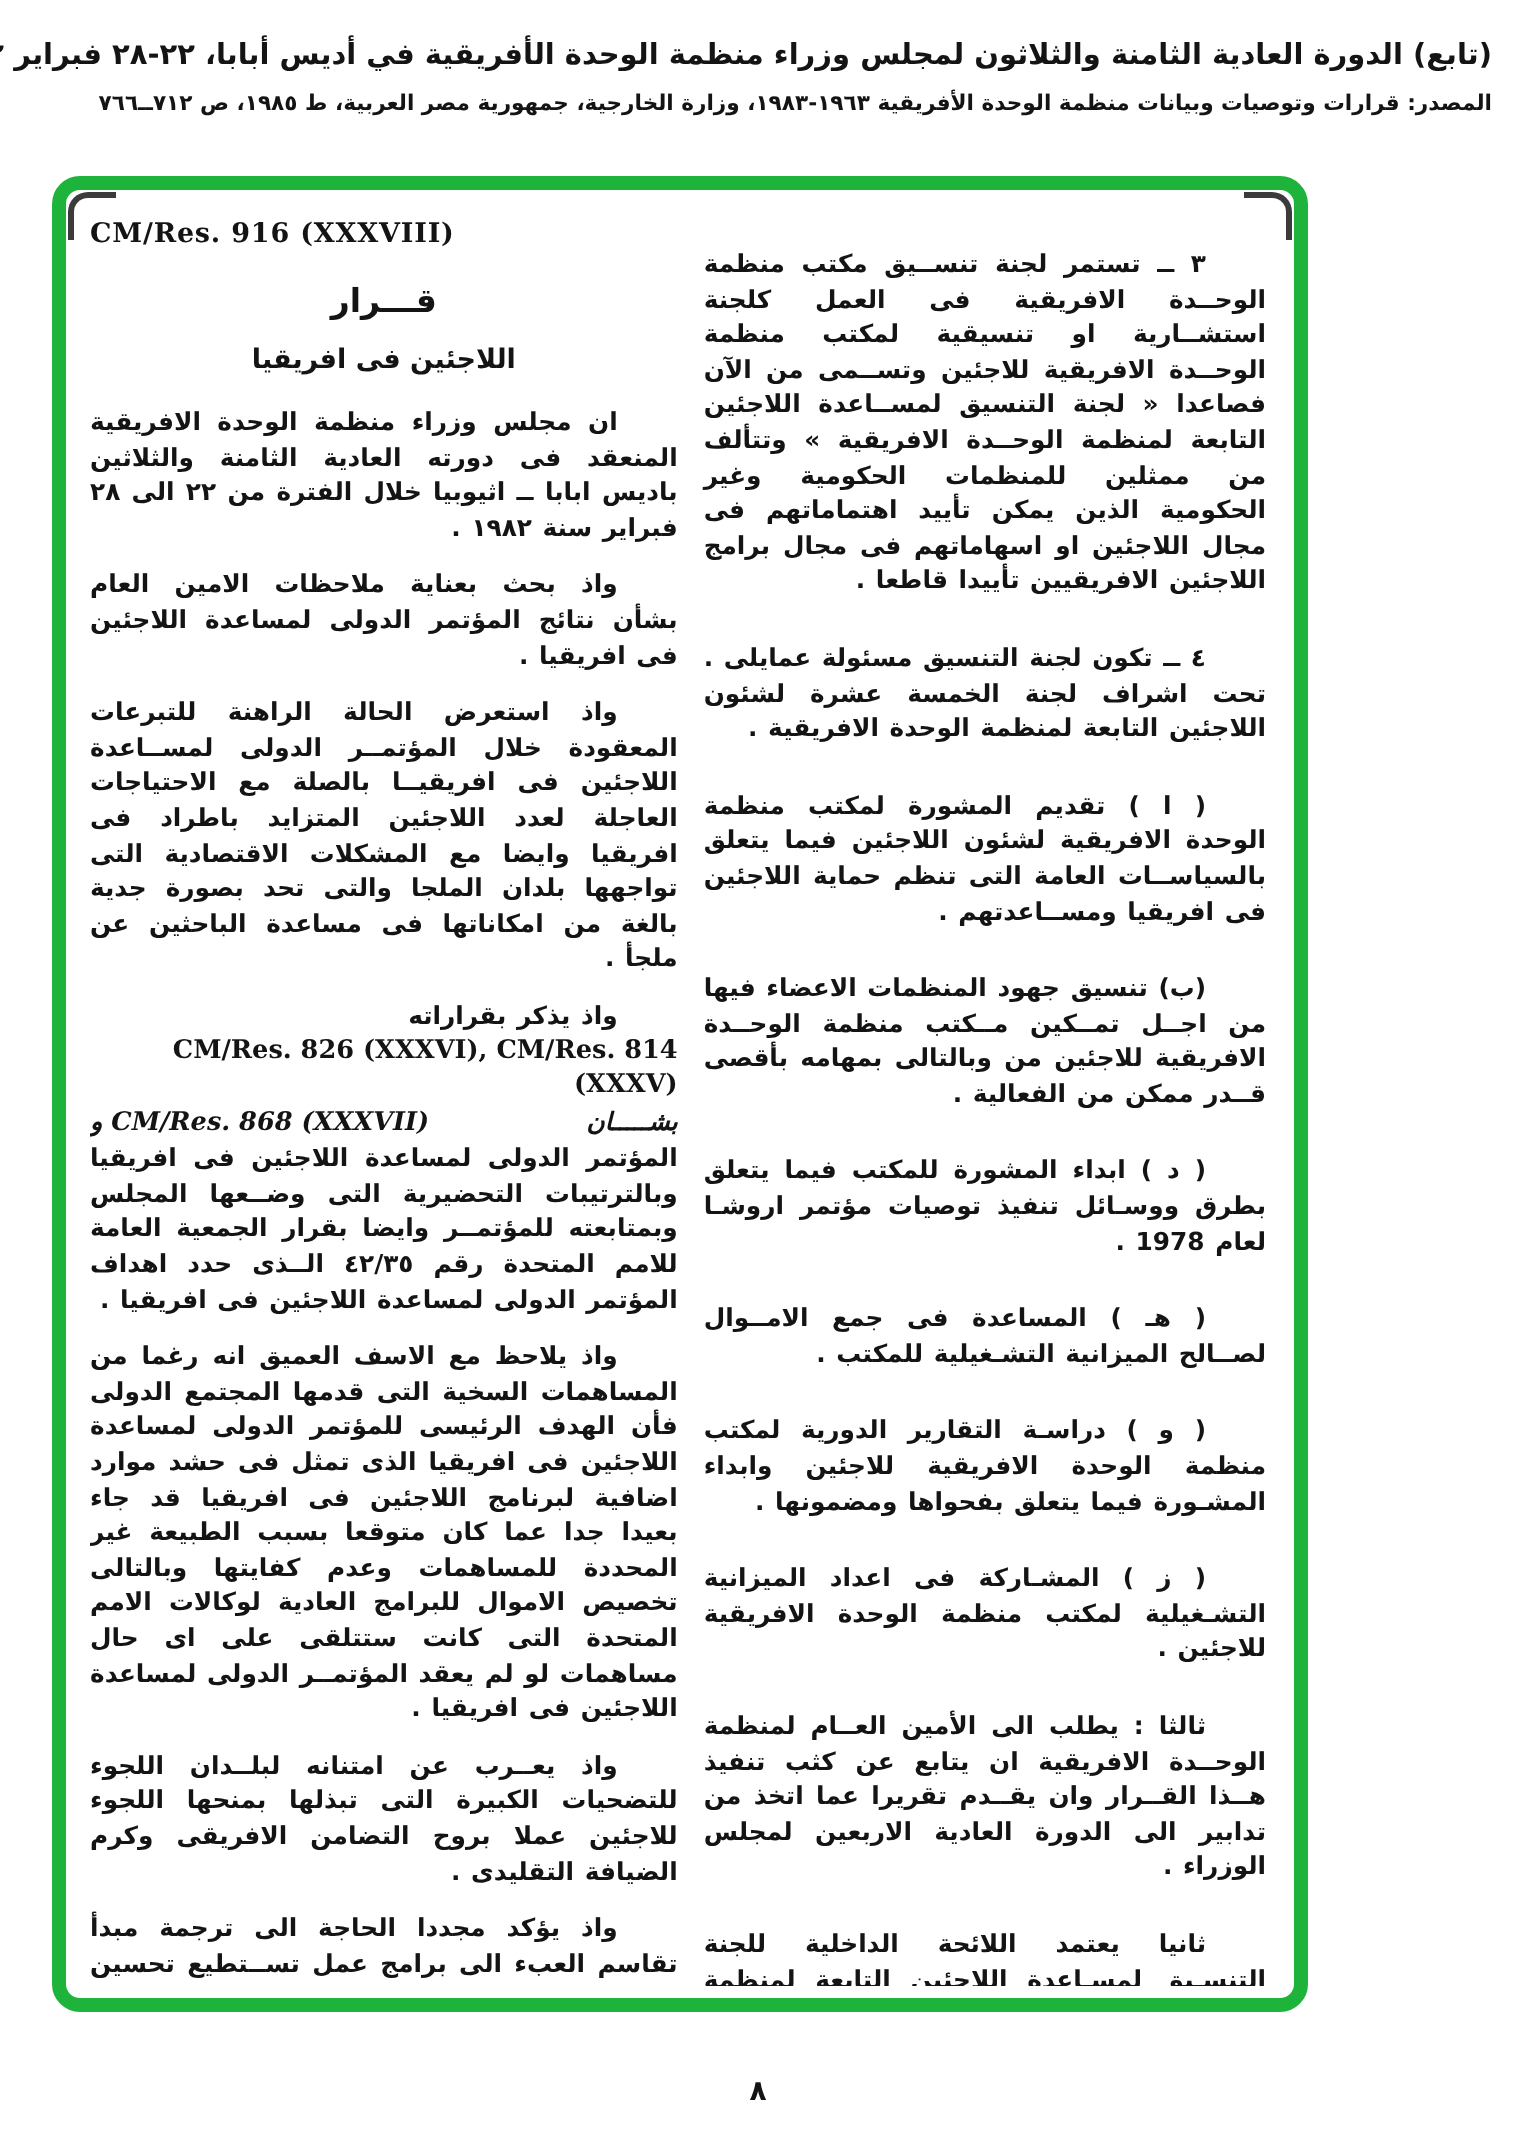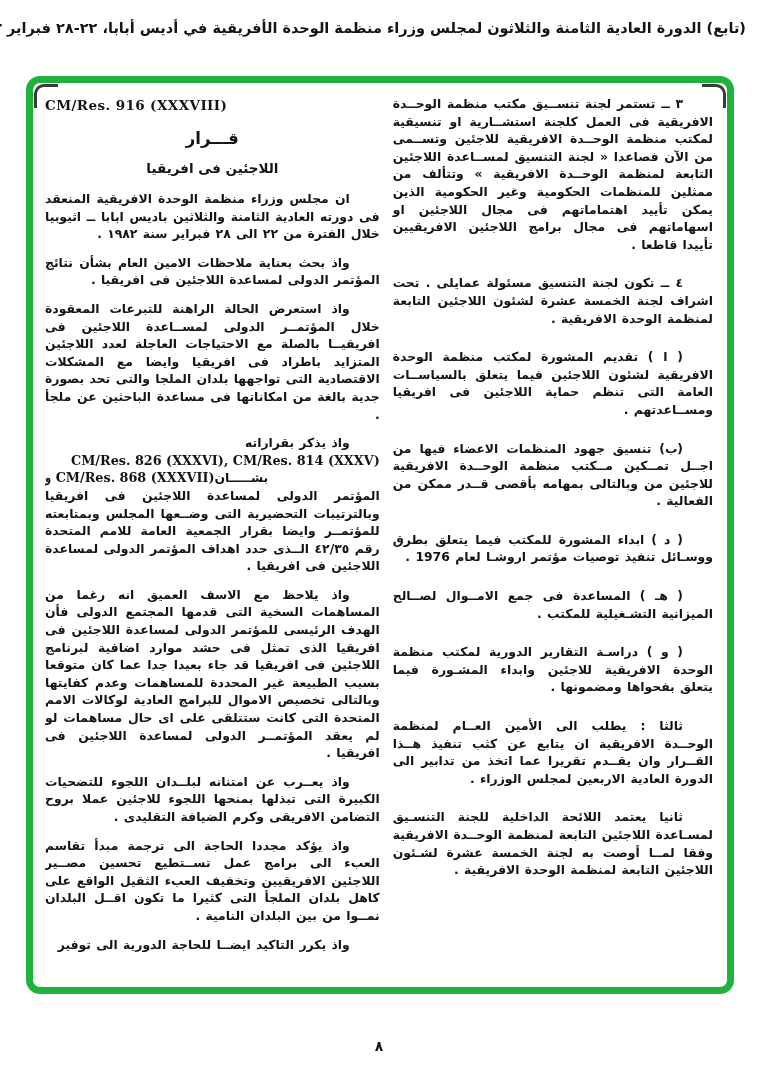--- a/index.html
+++ b/index.html
@@ -31,22 +31,22 @@
     margin-top: 9px;
     text-align: right;
     font-size: 10.8px;
     font-weight: bold;
     white-space: nowrap;
   }
 
   
   .frame {
     position: absolute;
-    left: 26px; top: 76px;
-    width: 708px; height: 918px;
+    left: 26px; top: 88px;
+    width: 628px; height: 918px;
     border: 7px solid #1eb43c;
     border-radius: 14px;
     background: #ffffff;
   }
   .corner-mark-tl {
     position: absolute; left: 1px; top: 1px;
     width: 24px; height: 24px;
     border-left: 3px solid #1a1a1a;
     border-top: 3px solid #1a1a1a;
     border-top-left-radius: 10px;
@@ -79,21 +79,21 @@
     text-align: justify;
     font-size: 12.4px;
     font-weight: bold;
     line-height: 17.6px;
     word-spacing: 1px;
   }
   .indent { text-indent: 30px; }
 
   .col-left  .para { margin-top: 11px; }
   .col-right .para { margin-top: 21px; }
-  .col-right .para:first-child { margin-top: 4px; }
+  .col-right .para:first-child { margin-top: 20px; }
 
   .res-code {
     direction: ltr;
     text-align: left;
     font-family: "DejaVu Serif", serif;
     font-size: 13.5px;
     font-weight: bold;
     letter-spacing: 0.4px;
     margin: 6px 0 0 0;
   }
@@ -115,23 +115,24 @@
     direction: ltr;
     text-align: right;
     font-family: "DejaVu Serif", serif;
     font-size: 12.8px;
     font-weight: bold;
     line-height: 17.6px;
   }
   .codes-row {
     direction: ltr;
     display: flex;
-    justify-content: flex-start;
+    justify-content: space-between;
     align-items: baseline;
     line-height: 17.6px;
+    font-style: italic;
   }
   .codes-row .latin {
     font-family: "DejaVu Serif", serif;
     font-size: 12.8px;
     font-weight: bold;
   }
   .codes-row .arabic-word {
     font-size: 12.4px;
     font-weight: bold;
     direction: rtl;
@@ -148,20 +149,21 @@
     font-weight: bold;
   }
 </style>
 </head>
 <body>
 
 <div class="page">
 
   <div class="hdr">
     <div class="hdr-line1">(تابع) الدورة العادية الثامنة والثلاثون لمجلس وزراء منظمة الوحدة الأفريقية في أديس أبابا، ٢٢-٢٨ فبراير ١٩٨٢</div>
+    <div class="hdr-line2">المصدر: قرارات وتوصيات وبيانات منظمة الوحدة الأفريقية ١٩٦٣-١٩٨٣، وزارة الخارجية، جمهورية مصر العربية، ط ١٩٨٥، ص ٧١٢ــ٧٦٦</div>
   </div>
 
   <div class="frame">
     <div class="corner-mark-tl"></div>
     <div class="corner-mark-tr"></div>
 
     <div class="columns">
 
       <div class="col col-left">
         <div class="res-code">CM/Res. 916 (XXXVIII)</div>
@@ -186,23 +188,24 @@
         <div class="ar para indent">واذ يعــرب عن امتنانه لبلــدان اللجوء للتضحيات الكبيرة التى تبذلها بمنحها اللجوء للاجئين عملا بروح التضامن الافريقى وكرم الضيافة التقليدى .</div>
         <div class="ar para indent">واذ يؤكد مجددا الحاجة الى ترجمة مبدأ تقاسم العبء الى برامج عمل تســتطيع تحسين مصــير اللاجئين الافريقيين وتخفيف العبء الثقيل الواقع على كاهل بلدان الملجأ التى كثيرا ما تكون اقــل البلدان نمــوا من بين البلدان النامية .</div>
         <div class="ar para indent">واذ يكرر التاكيد ايضــا للحاجة الدورية الى توفير</div>
       </div>
 
       <div class="col col-right">
         <div class="ar para indent">٣ ــ تستمر لجنة تنســيق مكتب منظمة الوحــدة الافريقية فى العمل كلجنة استشــارية او تنسيقية لمكتب منظمة الوحــدة الافريقية للاجئين وتســمى من الآن فصاعدا « لجنة التنسيق لمســاعدة اللاجئين التابعة لمنظمة الوحــدة الافريقية » وتتألف من ممثلين للمنظمات الحكومية وغير الحكومية الذين يمكن تأييد اهتماماتهم فى مجال اللاجئين او اسهاماتهم فى مجال برامج اللاجئين الافريقيين تأييدا قاطعا .</div>
         <div class="ar para indent">٤ ــ تكون لجنة التنسيق مسئولة عمايلى . تحت اشراف لجنة الخمسة عشرة لشئون اللاجئين التابعة لمنظمة الوحدة الافريقية .</div>
         <div class="ar para indent">( ا ) تقديم المشورة لمكتب منظمة الوحدة الافريقية لشئون اللاجئين فيما يتعلق بالسياســات العامة التى تنظم حماية اللاجئين فى افريقيا ومســاعدتهم .</div>
         <div class="ar para indent">(ب) تنسيق جهود المنظمات الاعضاء فيها من اجــل تمــكين مــكتب منظمة الوحــدة الافريقية للاجئين من وبالتالى بمهامه بأقصى قــدر ممكن من الفعالية .</div>
-        <div class="ar para indent">( د ) ابداء المشورة للمكتب فيما يتعلق بطرق ووسـائل تنفيذ توصيات مؤتمر اروشـا لعام 1976 .</div>
+        <div class="ar para indent">( د ) ابداء المشورة للمكتب فيما يتعلق بطرق ووسـائل تنفيذ توصيات مؤتمر اروشـا لعام 1978 .</div>
         <div class="ar para indent">( هـ ) المساعدة فى جمع الامــوال لصــالح الميزانية التشـغيلية للمكتب .</div>
         <div class="ar para indent">( و ) دراسـة التقارير الدورية لمكتب منظمة الوحدة الافريقية للاجئين وابداء المشـورة فيما يتعلق بفحواها ومضمونها .</div>
+        <div class="ar para indent">( ز ) المشـاركة فى اعداد الميزانية التشـغيلية لمكتب منظمة الوحدة الافريقية للاجئين .</div>
         <div class="ar para indent">ثالثا : يطلب الى الأمين العــام لمنظمة الوحــدة الافريقية ان يتابع عن كثب تنفيذ هــذا القــرار وان يقــدم تقريرا عما اتخذ من تدابير الى الدورة العادية الاربعين لمجلس الوزراء .</div>
         <div class="ar para indent">ثانيا يعتمد اللائحة الداخلية للجنة التنسـيق لمسـاعدة اللاجئين التابعة لمنظمة الوحــدة الافريقية وفقا لمــا أوصت به لجنة الخمسة عشرة لشـئون اللاجئين التابعة لمنظمة الوحدة الافريقية .</div>
       </div>
 
     </div>
   </div>
 
   <div class="pagenum">٨</div>
 
 </div>

